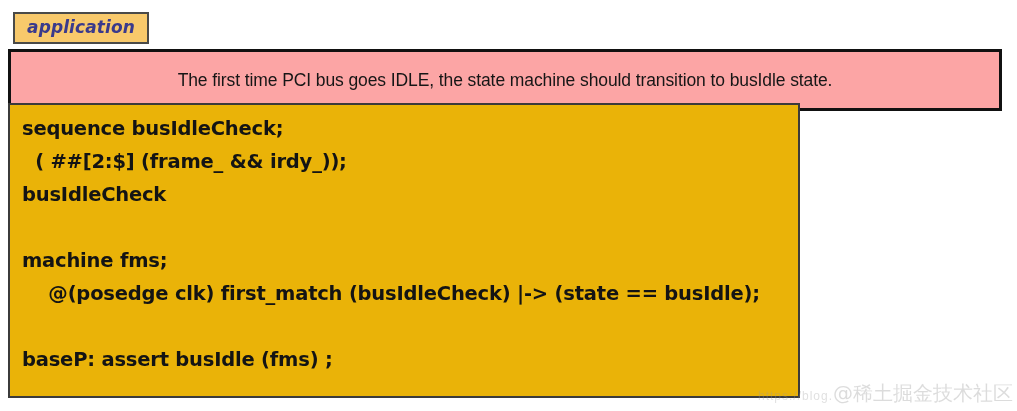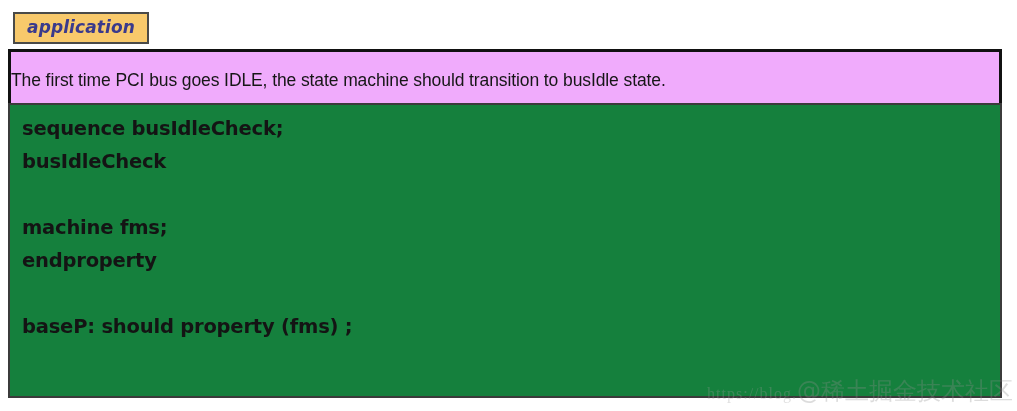--- a/index.html
+++ b/index.html
@@ -49,44 +49,44 @@
   }
 
   
   .desc-box {
     position: absolute;
     left: 8px;
     top: 49px;
     width: 994px;
     height: 62px;
     box-sizing: border-box;
-    background: #f0abfc;
+    background: #fca5a5;
     border: 3px solid #111111;
     display: flex;
     align-items: center;
-    justify-content: flex-start;
+    justify-content: center;
   }
   .desc-text {
     font-family: "Liberation Sans", "DejaVu Sans", sans-serif;
     font-size: 17.5px;
     font-weight: 400;
     color: #161616;
     white-space: nowrap;
     letter-spacing: -0.1px;
   }
 
   
   .code-box {
     position: absolute;
     left: 8px;
     top: 103px;
-    width: 994px;
+    width: 792px;
     height: 295px;
     box-sizing: border-box;
-    background: #15803d;
+    background: #eab308;
     border: 2px solid #3b3b3b;
     overflow: hidden;
   }
   .code-lines {
     position: absolute;
     left: 12px;
     top: 7px;
     right: 4px;
   }
   .code-line {
@@ -109,28 +109,28 @@
     right: 4px;
     bottom: 4px;
     display: flex;
     align-items: baseline;
     gap: 0px;
     pointer-events: none;
     opacity: 0.30;
     white-space: nowrap;
   }
   .wm-url {
-    font-family: Liberation Serif, serif;
-    font-size: 16px;
+    font-family: Liberation Sans, sans-serif;
+    font-size: 12px;
     color: #9a9a9a;
     letter-spacing: 1px;
   }
   .wm-cn {
     font-family: "DejaVu Sans", "Liberation Sans", sans-serif;
-    font-size: 24px;
+    font-size: 20px;
     color: #8f8f8f;
     letter-spacing: 0px;
     margin-top: 46px;
   }
 </style>
 </head>
 <body>
 
 <div class="tag-row">
   <div class="tag-box">
@@ -138,25 +138,26 @@
   </div>
 </div>
 
 <div class="desc-box">
   <span class="desc-text">The first time PCI bus goes IDLE, the state machine should transition to busIdle state.</span>
 </div>
 
 <div class="code-box">
   <div class="code-lines">
     <div class="code-line">sequence busIdleCheck;</div>
+    <div class="code-line">  ( ##[2:$] (frame_ &amp;&amp; irdy_));</div>
     <div class="code-line">busIdleCheck</div>
     <div class="code-line blank"></div>
     <div class="code-line">machine fms;</div>
-    <div class="code-line">endproperty</div>
+    <div class="code-line">    @(posedge clk) first_match (busIdleCheck) |-&gt; (state == busIdle);</div>
     <div class="code-line blank"></div>
-    <div class="code-line">baseP: should property (fms) ;</div>
+    <div class="code-line">baseP: assert busIdle (fms) ;</div>
   </div>
 </div>
 
 <div class="watermark">
   <span class="wm-url">https://blog.</span>
   <span class="wm-cn">@稀土掘金技术社区</span>
 </div>
 
 </body></html>

